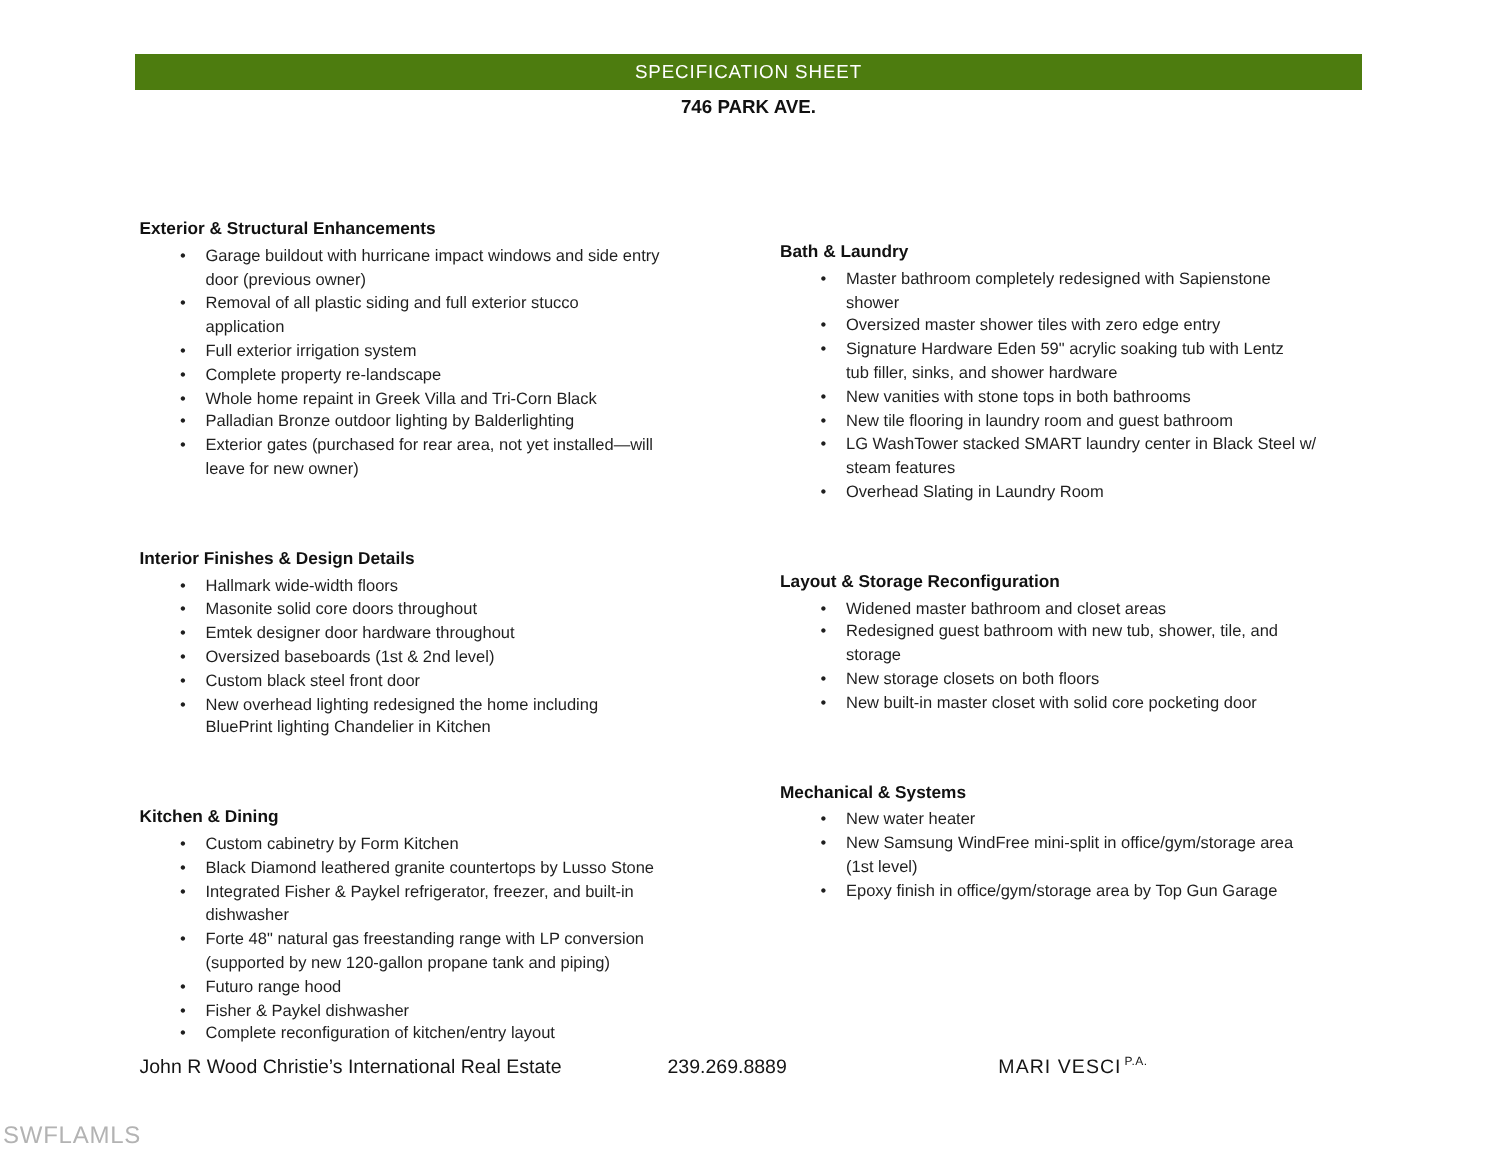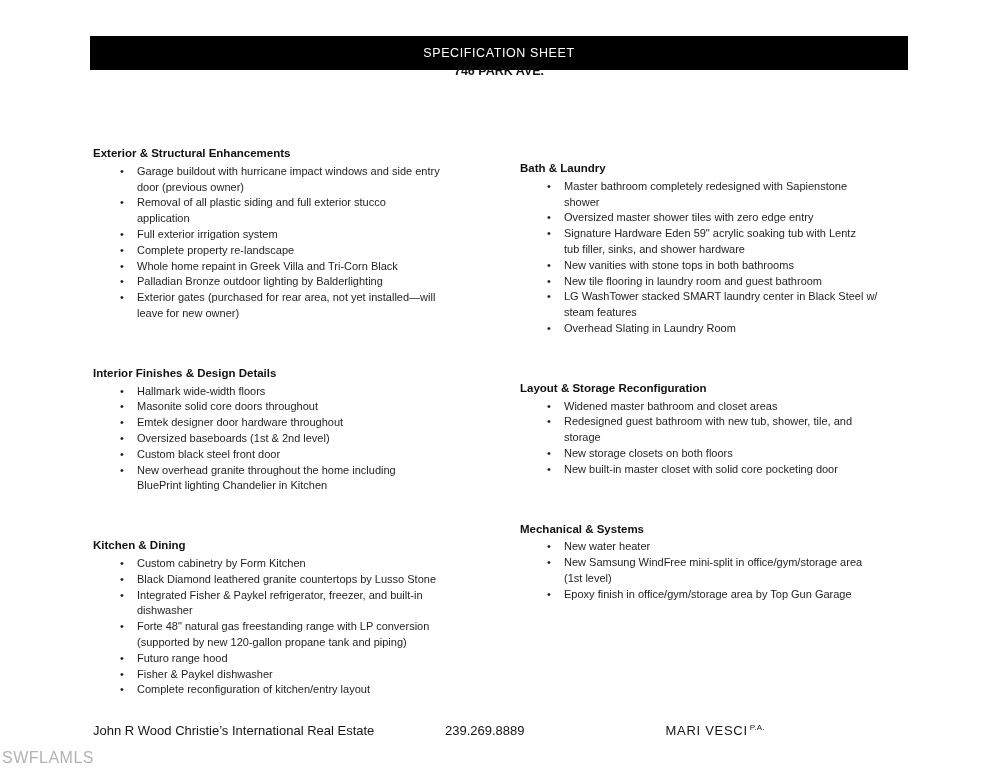--- a/index.html
+++ b/index.html
@@ -9,22 +9,22 @@
     font-family: "Liberation Sans", sans-serif;
     color: #1f1f1f;
     position: relative;
     overflow: hidden;
   }
   .page { position: absolute; inset: 0; }
 
   .header-bar {
     position: absolute;
     left: 90px; top: 36px;
-    width: 818px; height: 34px;
-    background: #000000;
+    width: 818px; height: 24px;
+    background: #4d7c0f;
     color: #ffffff;
     display: flex; align-items: center; justify-content: center;
     font-size: 12.5px;
     letter-spacing: 0.6px;
     text-align: right;
   }
   .address {
     position: absolute;
     left: 90px; top: 64px;
     width: 818px;
@@ -62,21 +62,21 @@
     content: "\2022";
     position: absolute;
     left: -17px;
     top: 0;
     font-size: 11px;
     color: #1f1f1f;
   }
 
   .footer {
     position: absolute;
-    left: 0; top: 723px;
+    left: 0; top: 703px;
     width: 858px; height: 20px;
     font-size: 13px;
     color: #151515;
     text-align: right;
   }
   .footer-company { position: absolute; left: 93px; top: 0; }
   .footer-phone   { position: absolute; left: 445px; top: 0; }
   .footer-agent   { position: absolute; right: 93px; top: 0; letter-spacing: 0.7px; }
   .footer-agent .suffix {
     font-size: 8px;
@@ -121,21 +121,21 @@
         </ul>
       </div>
       <div class="section">
         <div class="section-heading">Interior Finishes &amp; Design Details</div>
         <ul class="bullet-list">
           <li>Hallmark wide-width floors</li>
           <li>Masonite solid core doors throughout</li>
           <li>Emtek designer door hardware throughout</li>
           <li>Oversized baseboards (1st &amp; 2nd level)</li>
           <li>Custom black steel front door</li>
-          <li>New overhead granite throughout the home including
+          <li>New overhead lighting redesigned the home including
 BluePrint lighting Chandelier in Kitchen</li>
         </ul>
       </div>
       <div class="section">
         <div class="section-heading">Kitchen &amp; Dining</div>
         <ul class="bullet-list">
           <li>Custom cabinetry by Form Kitchen</li>
           <li>Black Diamond leathered granite countertops by Lusso Stone</li>
           <li>Integrated Fisher &amp; Paykel refrigerator, freezer, and built-in
 dishwasher</li>

